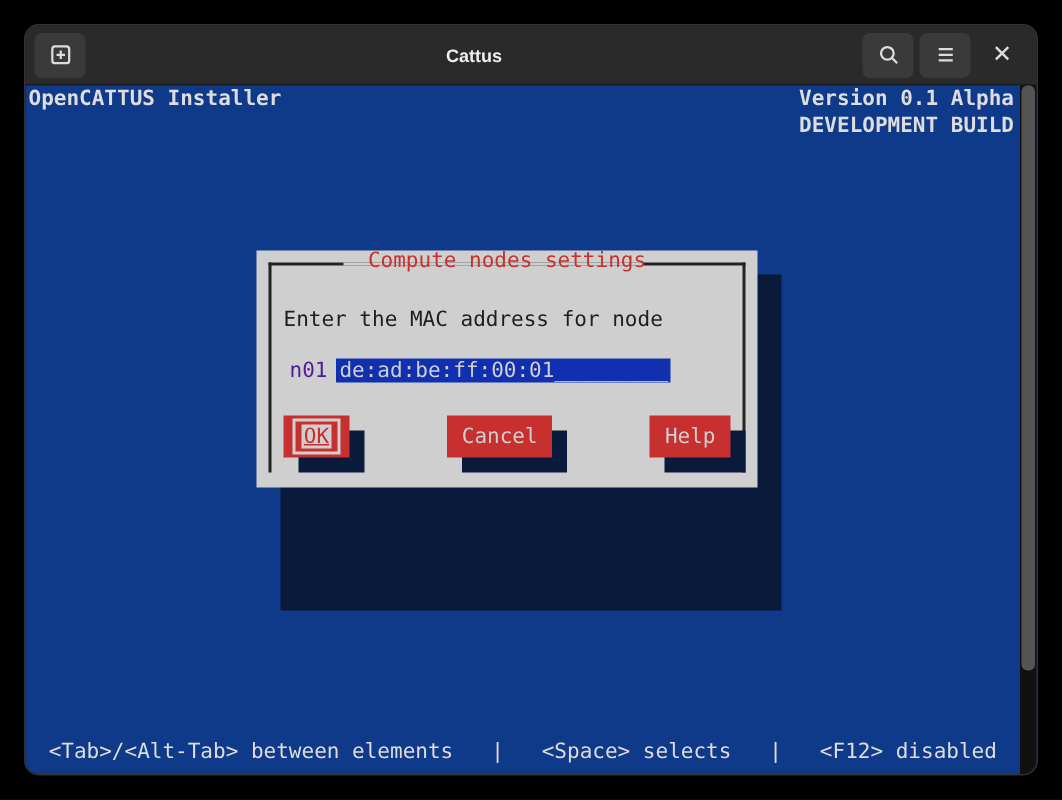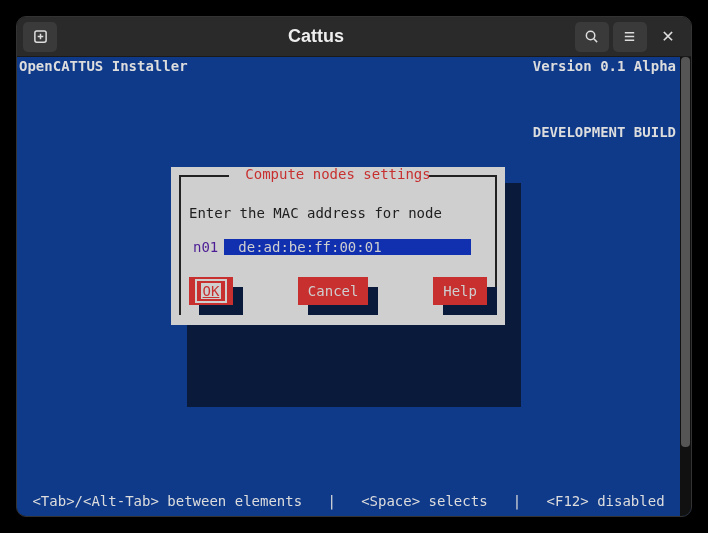--- a/index.html
+++ b/index.html
@@ -27,21 +27,21 @@
     justify-content: space-between;
     padding: 0 6px;
     border-bottom: 1px solid #1a1a1a;
   }
   .titlebar .left, .titlebar .right {
     display: flex; align-items: center; gap: 4px;
   }
   .titlebar .title {
     color: #eee; font-weight: bold;
     font-family: sans-serif;
-    font-size: 18px;
+    font-size: 12px;
   }
   .tb-btn {
     width: 34px; height: 30px;
     border-radius: 5px;
     display: flex; align-items: center; justify-content: center;
     color: #ddd;
     background: #3a3a3a;
     font-family: sans-serif;
   }
   .tb-btn.plain { background: transparent; }
@@ -70,21 +70,21 @@
   .hdr {
     position: absolute;
     top: 0; left: 0; right: 11px;
     color: #ddd;
     line-height: 18px;
     height: 36px;
     font-weight: bold;
   }
   .hdr .l { position: absolute; left: 2px; top: 0; }
   .hdr .r1 { position: absolute; right: 4px; top: 0; }
-  .hdr .r2 { position: absolute; right: 4px; top: 18px; margin-top: 48px; }
+  .hdr .r2 { position: absolute; right: 4px; top: 18px; }
 
   .footer {
     position: absolute;
     left: 0; right: 11px; bottom: 7px;
     text-align: center;
     color: #ddd;
     white-space: pre;
   }
 
   
@@ -130,21 +130,21 @@
   .prompt { color: #202020; }
   .row2 {
     margin-top: 18px;
     display: flex; align-items: center;
   }
   .nodename { color: #4c1d95; margin-left: 4px; }
   .macfield {
     margin-left: 6px;
     background: #1030b0;
     color: #cfcfcf;
-    padding: 0 14px;
+    padding: 0 2px;
     white-space: pre;
     letter-spacing: 0;
     display: inline-block;
   }
 
   .btn-row {
     position: absolute;
     left: 18px; right: 18px; top: 110px;
     display: flex;
     justify-content: space-between;

